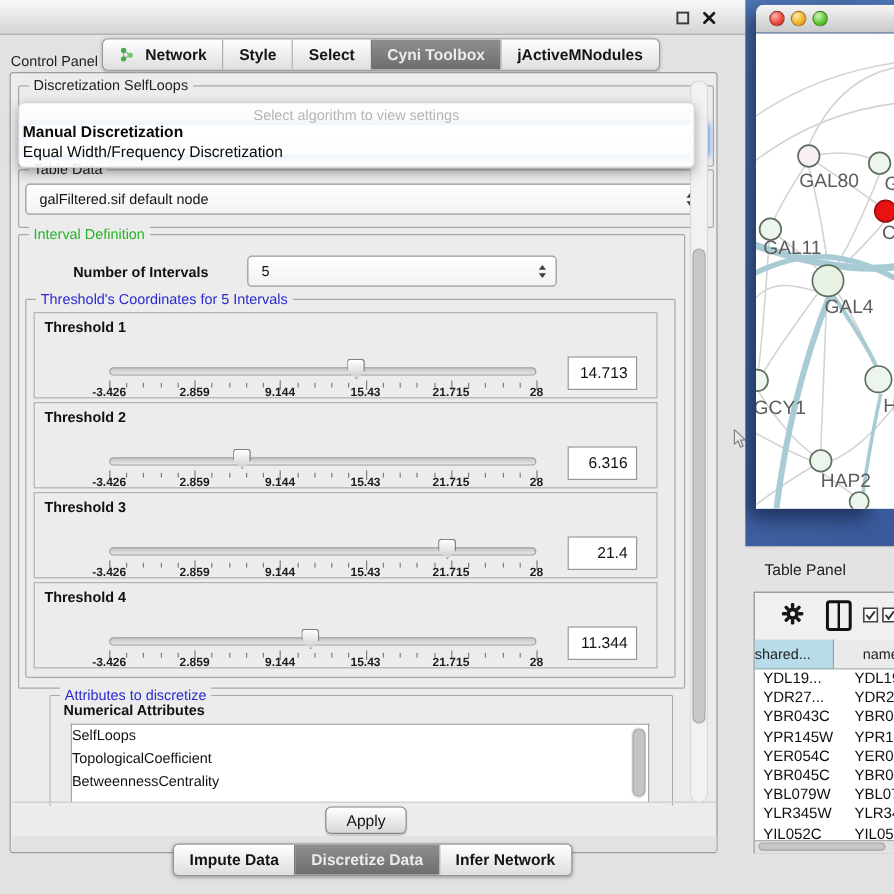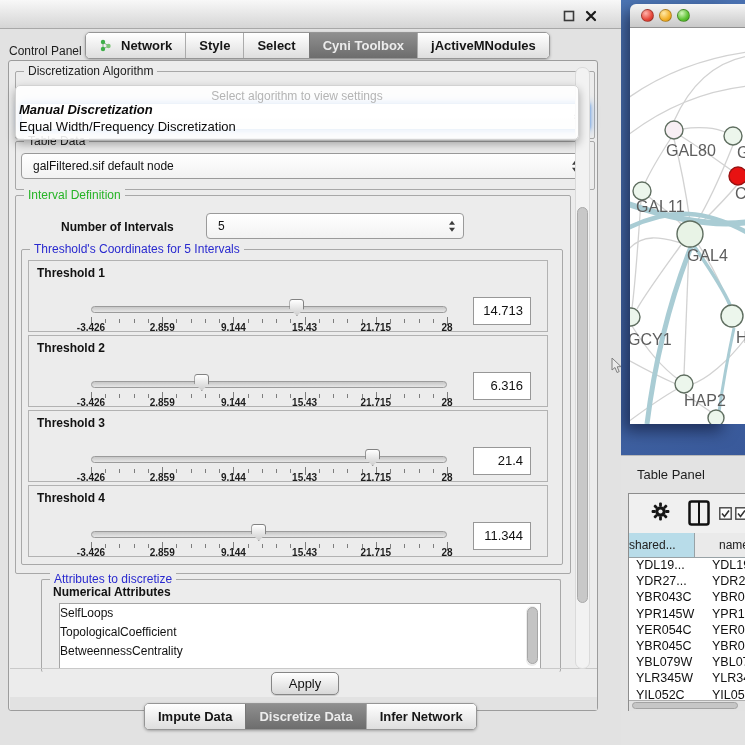--- a/index.html
+++ b/index.html
@@ -41,21 +41,21 @@
   .arr-dn{width:0;height:0;border-left:3.5px solid transparent;border-right:3.5px solid transparent;
     border-top:4.5px solid #3c3c3c;}
   .combo.focusring{border:1px solid #6d9ad0;box-shadow:0 0 2px 2px #8fb4e4,0 0 7px 3px rgba(110,160,225,.55);}
 
   
   .popup{position:absolute;left:6px;top:24px;width:562px;height:53px;z-index:20;
     background:rgba(255,255,255,0.88);border:1px solid #d2d2d2;border-radius:5px;
     box-shadow:0 4px 10px rgba(0,0,0,0.32);}
   .popup-hint{position:absolute;left:0;top:3px;width:100%;text-align:center;font-size:12px;color:#b4b4b4;}
   .popup-opt{position:absolute;left:3px;font-size:13px;color:#0a0a0a;white-space:nowrap;}
-  .popup-opt.b{font-weight:bold;top:16px;font-style:italic;}
+  .popup-opt.b{font-weight:bold;top:16px;}
   .popup-opt.r{top:33px;}
 
   
   .thr-card{position:absolute;left:6px;width:520px;height:72px;border:1px solid #b2b2b2;box-sizing:border-box;}
   .thr-title{position:absolute;left:8px;top:5px;font-size:12px;font-weight:bold;color:#111;}
   .thr-track{position:absolute;left:62px;top:45px;width:356px;height:7px;box-sizing:border-box;
     background:linear-gradient(#c7c7c7,#e6e6e6);border:1px solid #9b9b9b;border-radius:4px;}
   .thr-thumb{position:absolute;top:38px;width:15px;height:17px;box-sizing:border-box;
     background:linear-gradient(#ffffff,#cfcfcf);border:1px solid #828282;border-radius:3px;
     clip-path:polygon(0 0,100% 0,100% 55%,50% 100%,0 55%);}
@@ -168,21 +168,21 @@
           <span>Cyni Toolbox</span>
         </div>
         <div class="seg">
           <span>jActiveMNodules</span>
         </div>
       </div>
 
     <div class="cp-content">
 
       <div class="grp" style="left:6px;top:10px;width:578px;height:66px;">
-        <span class="grp-label">Discretization Algorithm</span>
+        <span class="grp-label">Discretization SelfLoops</span>
       </div>
       <div class="combo focusring" style="left:12px;top:42px;width:568px;height:27px;">
         <span class="combo-arrows">
             <div class="arr-up"></div>
             <div class="arr-dn"></div>
           </span>
       </div>
 
       <div class="popup">
         <div class="popup-hint">Select algorithm to view settings</div>

